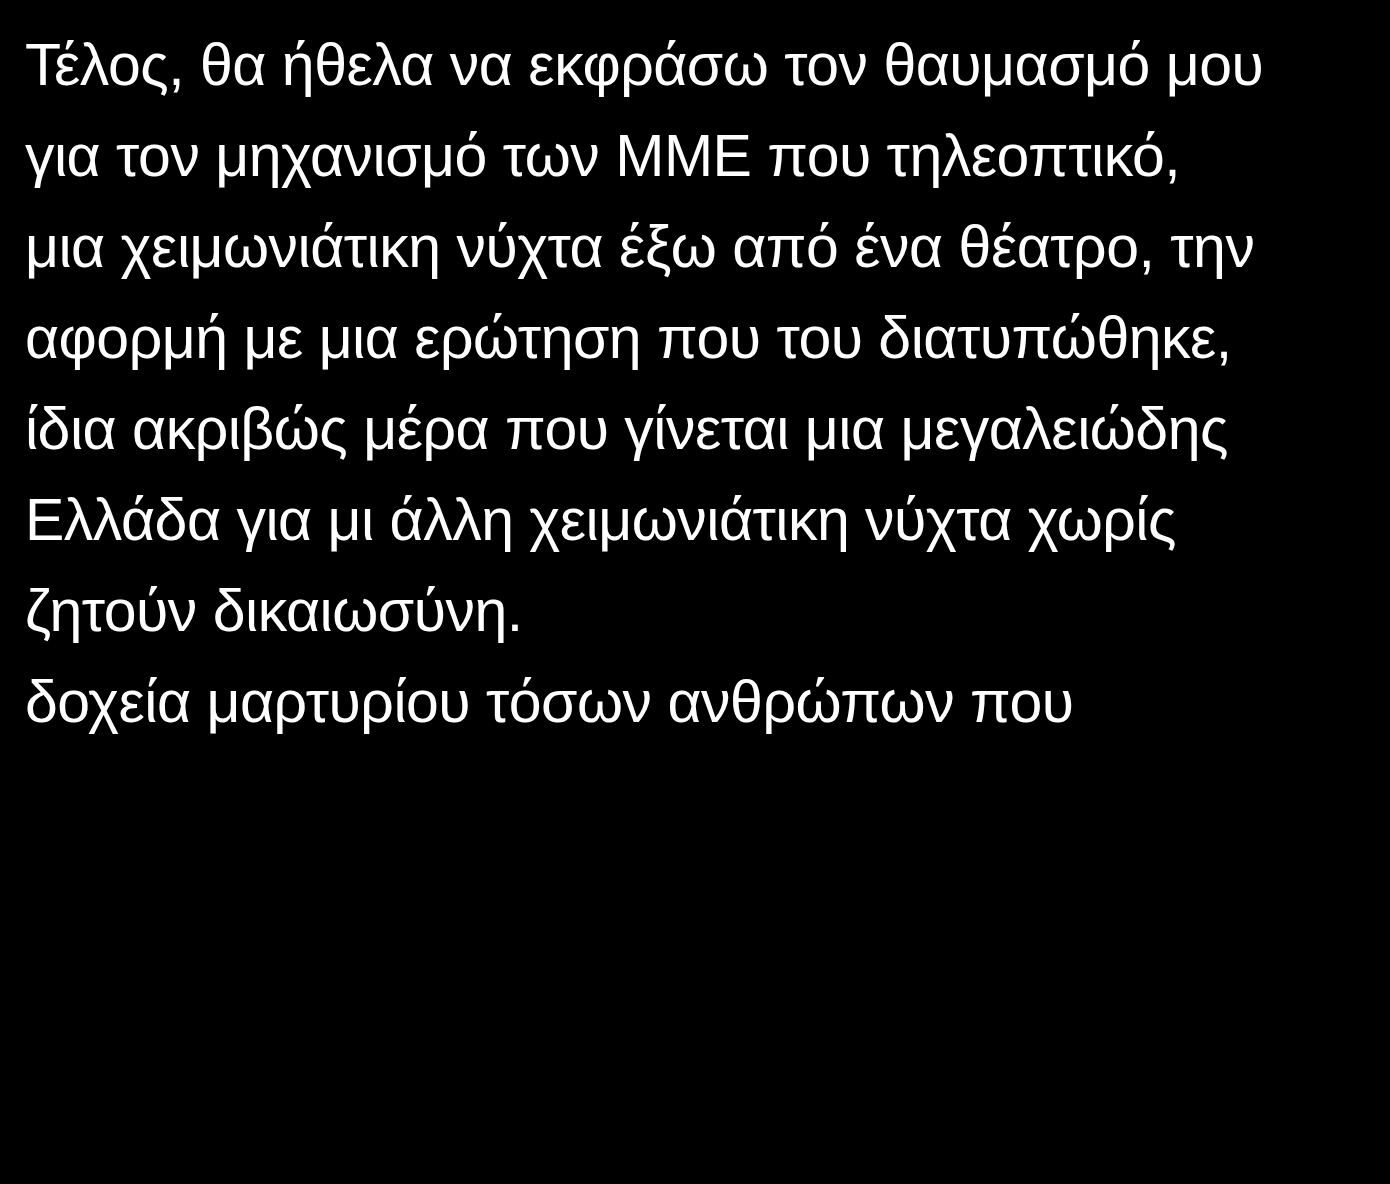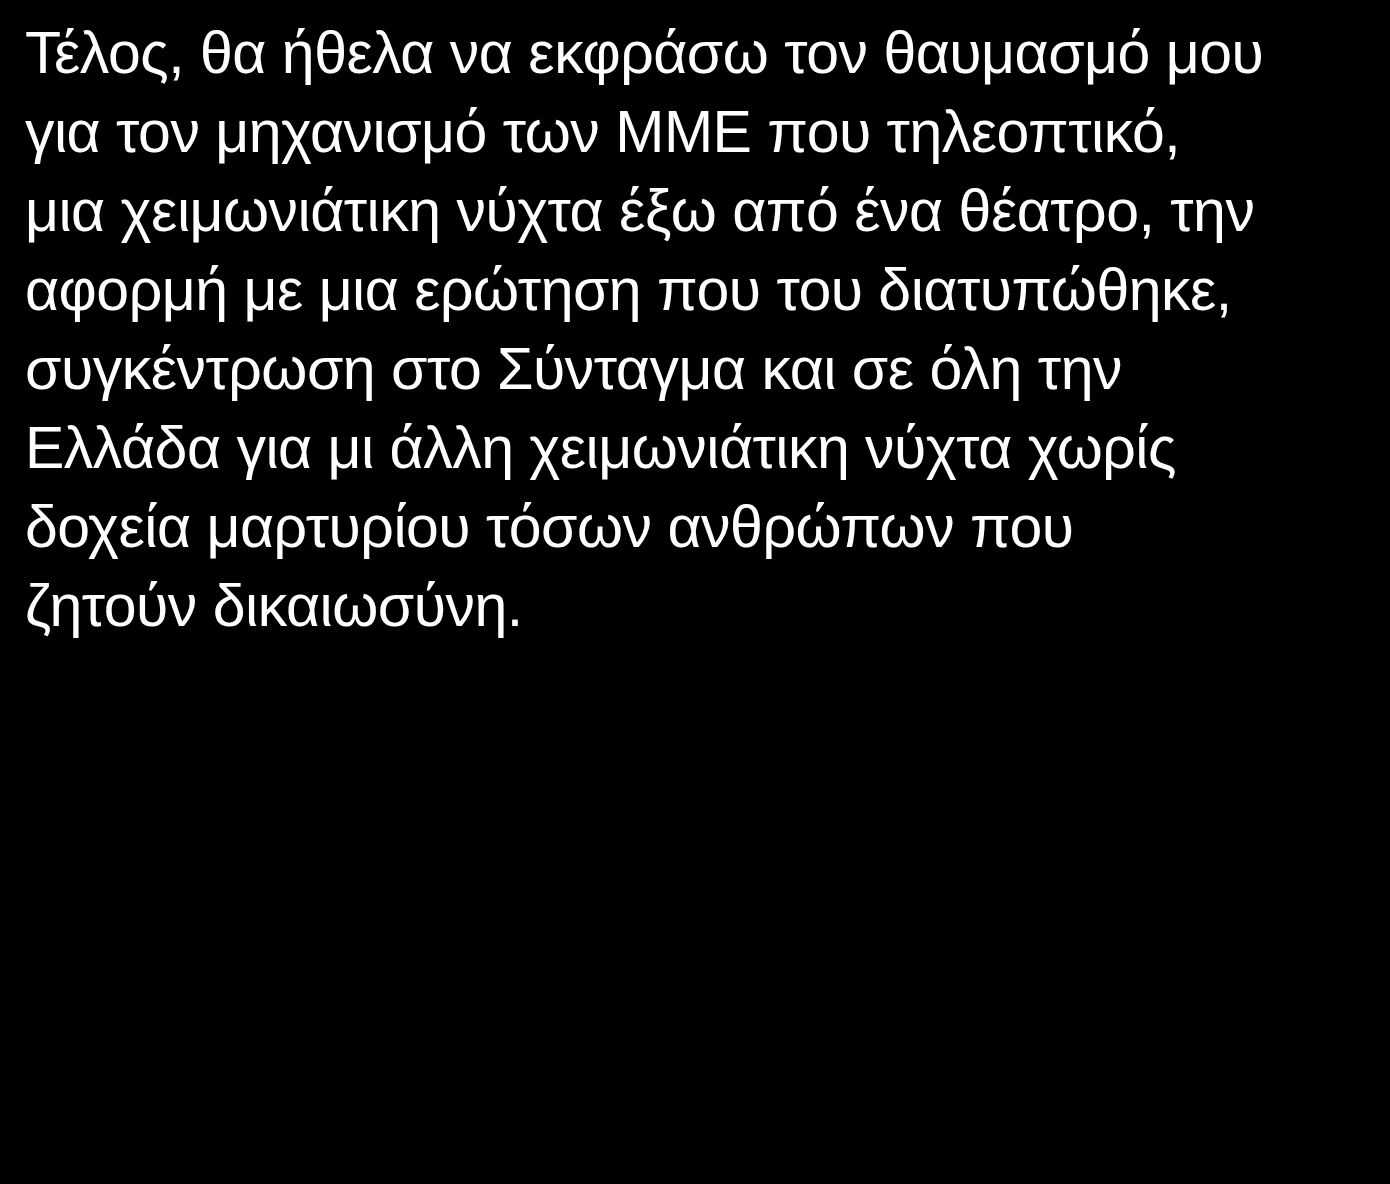--- a/index.html
+++ b/index.html
@@ -23,29 +23,30 @@
     font-family: "Liberation Sans", "DejaVu Sans", sans-serif;
     font-weight: 400;
     font-size: 59px;
     line-height: 79px;
     color: #ffffff;
     letter-spacing: -0.5px;
     white-space: nowrap;
   }
   .text-line {
     height: 79px;
+    margin-top: 12px;
   }
 </style>
 </head>
 <body>
 
 <div class="quote-image" style="background: rgb(0, 0, 0);">
   <div class="text-block" style="color: rgb(255, 255, 255);">
     <div class="text-line">Τέλος, θα ήθελα να εκφράσω τον θαυμασμό μου</div>
     <div class="text-line">για τον μηχανισμό των ΜΜΕ που τηλεοπτικό,</div>
     <div class="text-line">μια χειμωνιάτικη νύχτα έξω από ένα θέατρο, την</div>
     <div class="text-line">αφορμή με μια ερώτηση που του διατυπώθηκε,</div>
-    <div class="text-line">συγκέντρωση στο Σύνταγμα και σε όλη την</div>
+    <div class="text-line">ίδια ακριβώς μέρα που γίνεται μια μεγαλειώδης</div>
     <div class="text-line">Ελλάδα για μι άλλη χειμωνιάτικη νύχτα χωρίς</div>
+    <div class="text-line">ζητούν δικαιωσύνη.</div>
     <div class="text-line">δοχεία μαρτυρίου τόσων ανθρώπων που</div>
-    <div class="text-line">ζητούν δικαιωσύνη.</div>
   </div>
 </div>
 
 </body></html>

